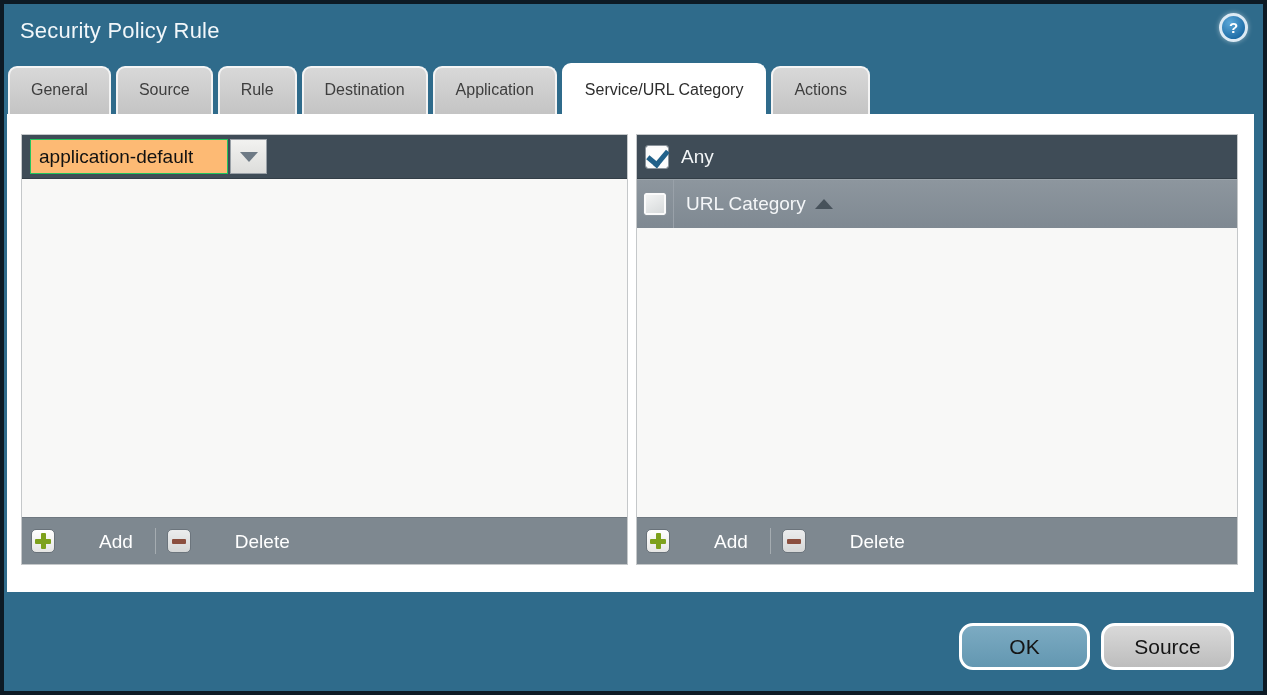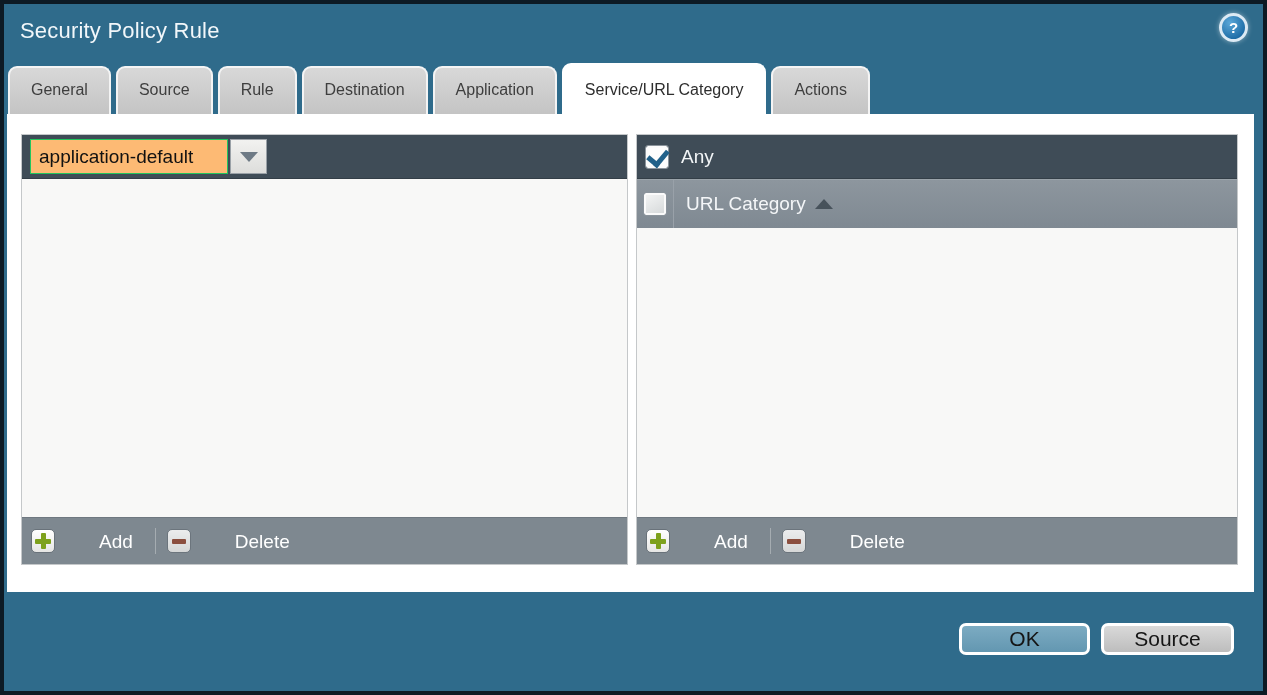--- a/index.html
+++ b/index.html
@@ -99,21 +99,21 @@
   .icon-minus::before { content:""; position:absolute; left:4px; top:9px;
               width:14px; height:5px; background:#8e4631; border-radius:1px; }
   .ft-label { font-size:19px; margin-left:8px; }
   .ft-label.add { color:#ffffff; }
   .ft-label.del { color:#ffffff; }
   .ft-sep { width:1px; height:26px; background:rgba(255,255,255,0.3);
             margin:0 11px 0 22px; }
   .ft-btn.disabled { cursor:default; }
 
   
-  .btn { position:absolute; top:619px; height:32px; border-radius:7px;
+  .btn { position:absolute; top:619px; height:47px; border-radius:14px;
          border:3px solid #ffffff; font-family:"Liberation Sans", sans-serif;
          font-size:21px; color:#151515; cursor:pointer; }
   .btn.ok { left:955px; width:131px;
             background:linear-gradient(#7cabc2,#6397b1); }
   .btn.cancel { left:1097px; width:133px;
             background:linear-gradient(#d9d9d9,#bdbdbd); }
 </style>
 </head>
 <body>
 

